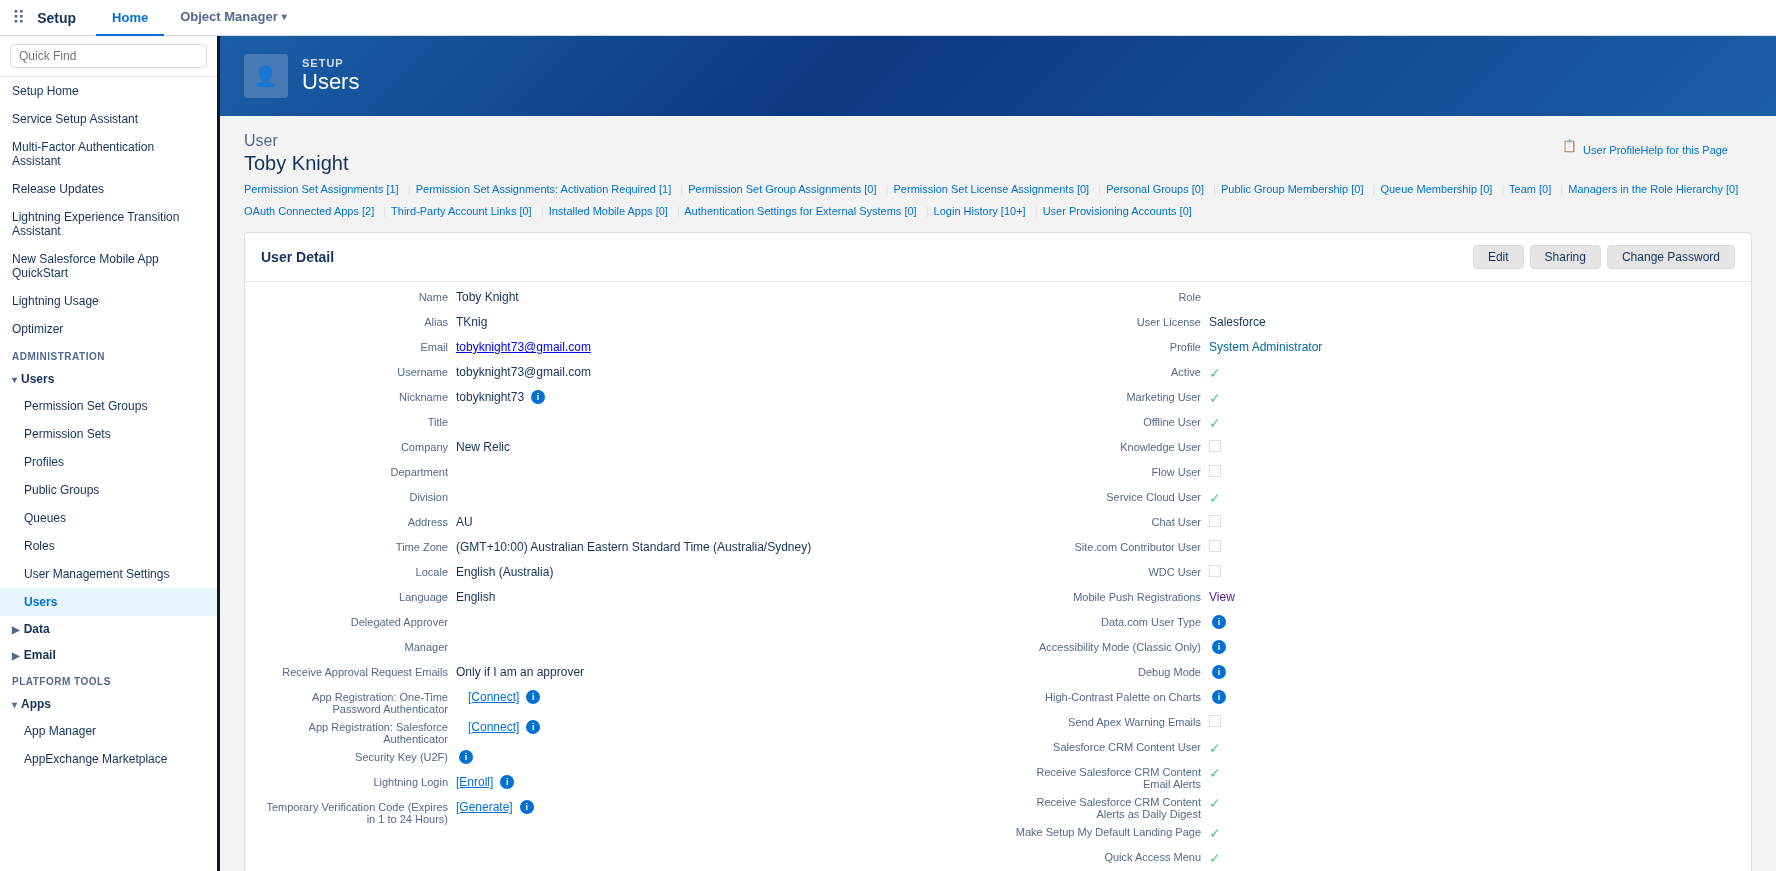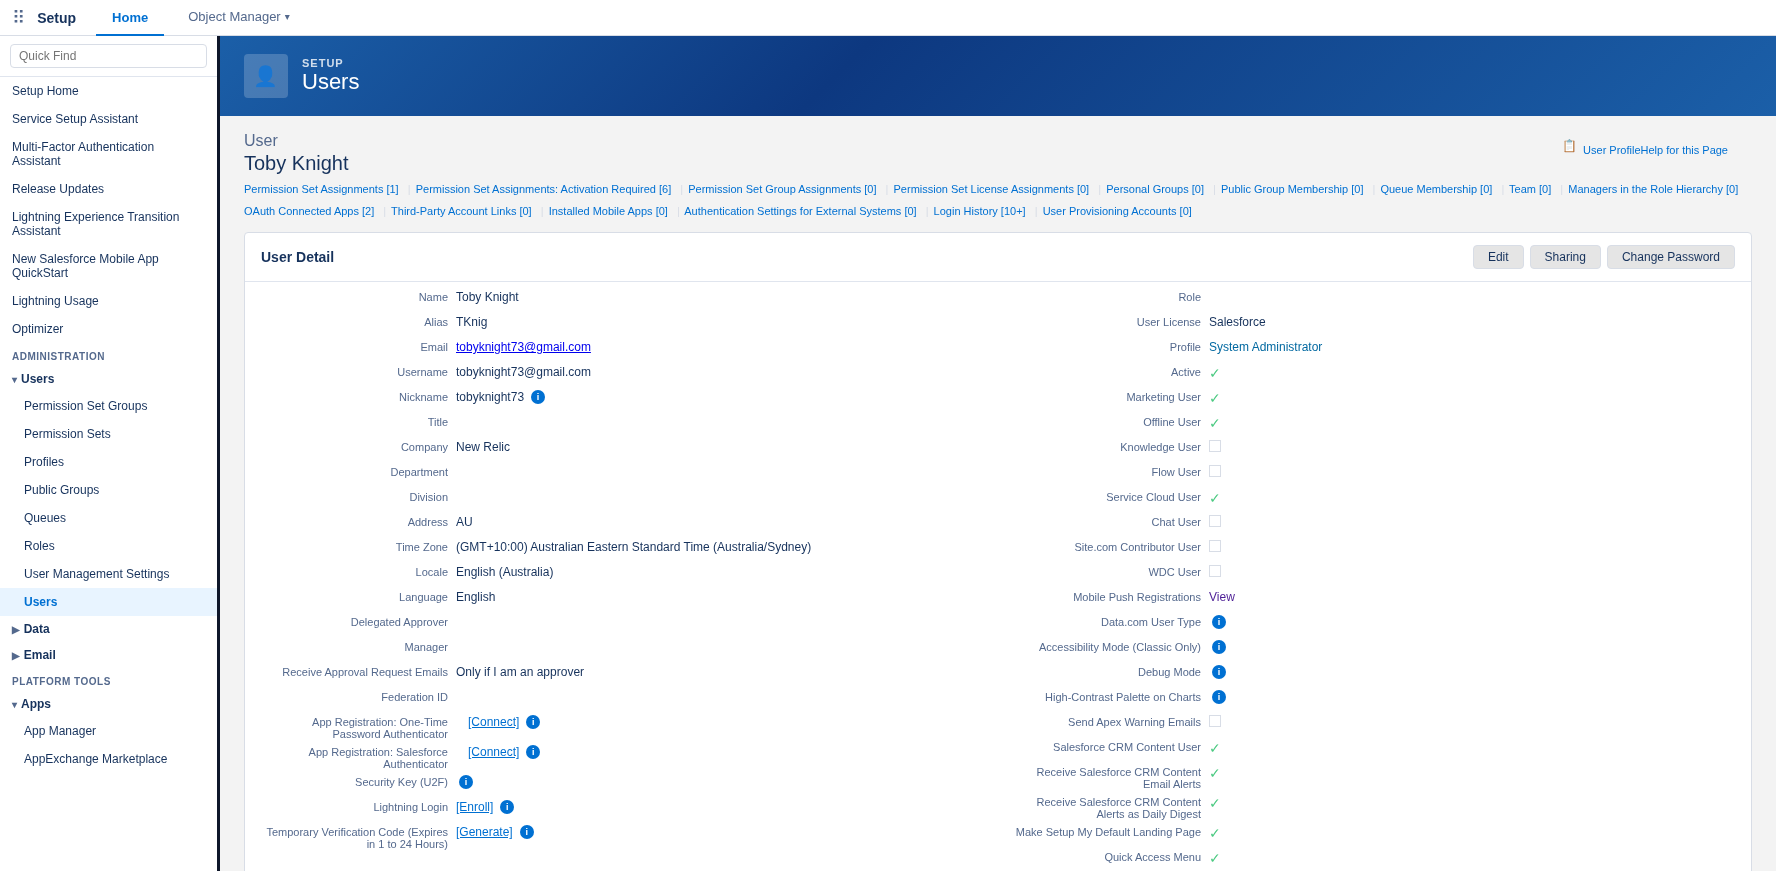--- a/index.html
+++ b/index.html
@@ -11,36 +11,36 @@
       border-bottom: 1px solid #d8dde6;
       display: flex;
       align-items: center;
       height: 36px;
       padding: 0 12px;
       gap: 12px;
       position: fixed; top: 0; left: 0; right: 0; z-index: 100;
     }
     .top-nav-dots { display: flex; align-items: center; color: #54698d; cursor: pointer; }
     .top-nav-setup { font-size: 14px; font-weight: 600; color: #16325c; margin-right: 8px; }
-    .top-nav-tabs { display: flex; gap: 8px; align-items: center; }
+    .top-nav-tabs { display: flex; gap: 0; align-items: center; }
     .top-nav-tab {
       padding: 0 16px;
       height: 36px;
       line-height: 36px;
       font-size: 13px;
       color: #54698d;
       cursor: pointer;
       border-bottom: 2px solid transparent;
     }
     .top-nav-tab.active {
       color: #0070d2;
       border-bottom: 2px solid #0070d2;
       font-weight: 600;
     }
-    .top-nav-tab-with-arrow { display: flex; align-items: center; gap: 4px; }
+    .top-nav-tab-with-arrow { display: flex; align-items: center; gap: 4px; font-weight: bold; }
     .arrow-down { font-size: 10px; }
 
     
     .layout { display: flex; margin-top: 36px; height: calc(100vh - 36px); }
 
     
     .sidebar {
       width: 220px;
       min-width: 220px;
       background: #fff;
@@ -332,21 +332,21 @@
         </div>
         <div class="user-profile-help">
           <span style="color:#0070d2; font-size:12px;">📋</span>
           <a href="#">User ProfileHelp for this Page</a>
         </div>
       </div>
 
       <div class="links-row">
         <a href="#">Permission Set Assignments [1]</a>
         <span class="sep">|</span>
-        <a href="#">Permission Set Assignments: Activation Required [6]</a>
+        <a href="#">Permission Set Assignments: Activation Required [1]</a>
         <span class="sep">|</span>
         <a href="#">Permission Set Group Assignments [0]</a>
         <span class="sep">|</span>
         <a href="#">Permission Set License Assignments [0]</a>
         <span class="sep">|</span>
         <a href="#">Personal Groups [0]</a>
         <span class="sep">|</span>
         <a href="#">Public Group Membership [0]</a>
         <span class="sep">|</span>
         <a href="#">Queue Membership [0]</a>
@@ -445,24 +445,20 @@
             </div>
             <div class="field-row">
               <div class="field-label">Manager</div>
               <div class="field-value"></div>
             </div>
             <div class="field-row">
               <div class="field-label">Receive Approval Request Emails</div>
               <div class="field-value">Only if I am an approver</div>
             </div>
             <div class="field-row">
-              <div class="field-label">Federation ID</div>
-              <div class="field-value"></div>
-            </div>
-            <div class="field-row">
               <div class="field-label">App Registration: One-Time Password Authenticator</div>
               <div class="field-value">
                 <span class="connect-link">[Connect]</span>
                 <span class="info-icon">i</span>
               </div>
             </div>
             <div class="field-row">
               <div class="field-label">App Registration: Salesforce Authenticator</div>
               <div class="field-value">
                 <span class="connect-link">[Connect]</span>

